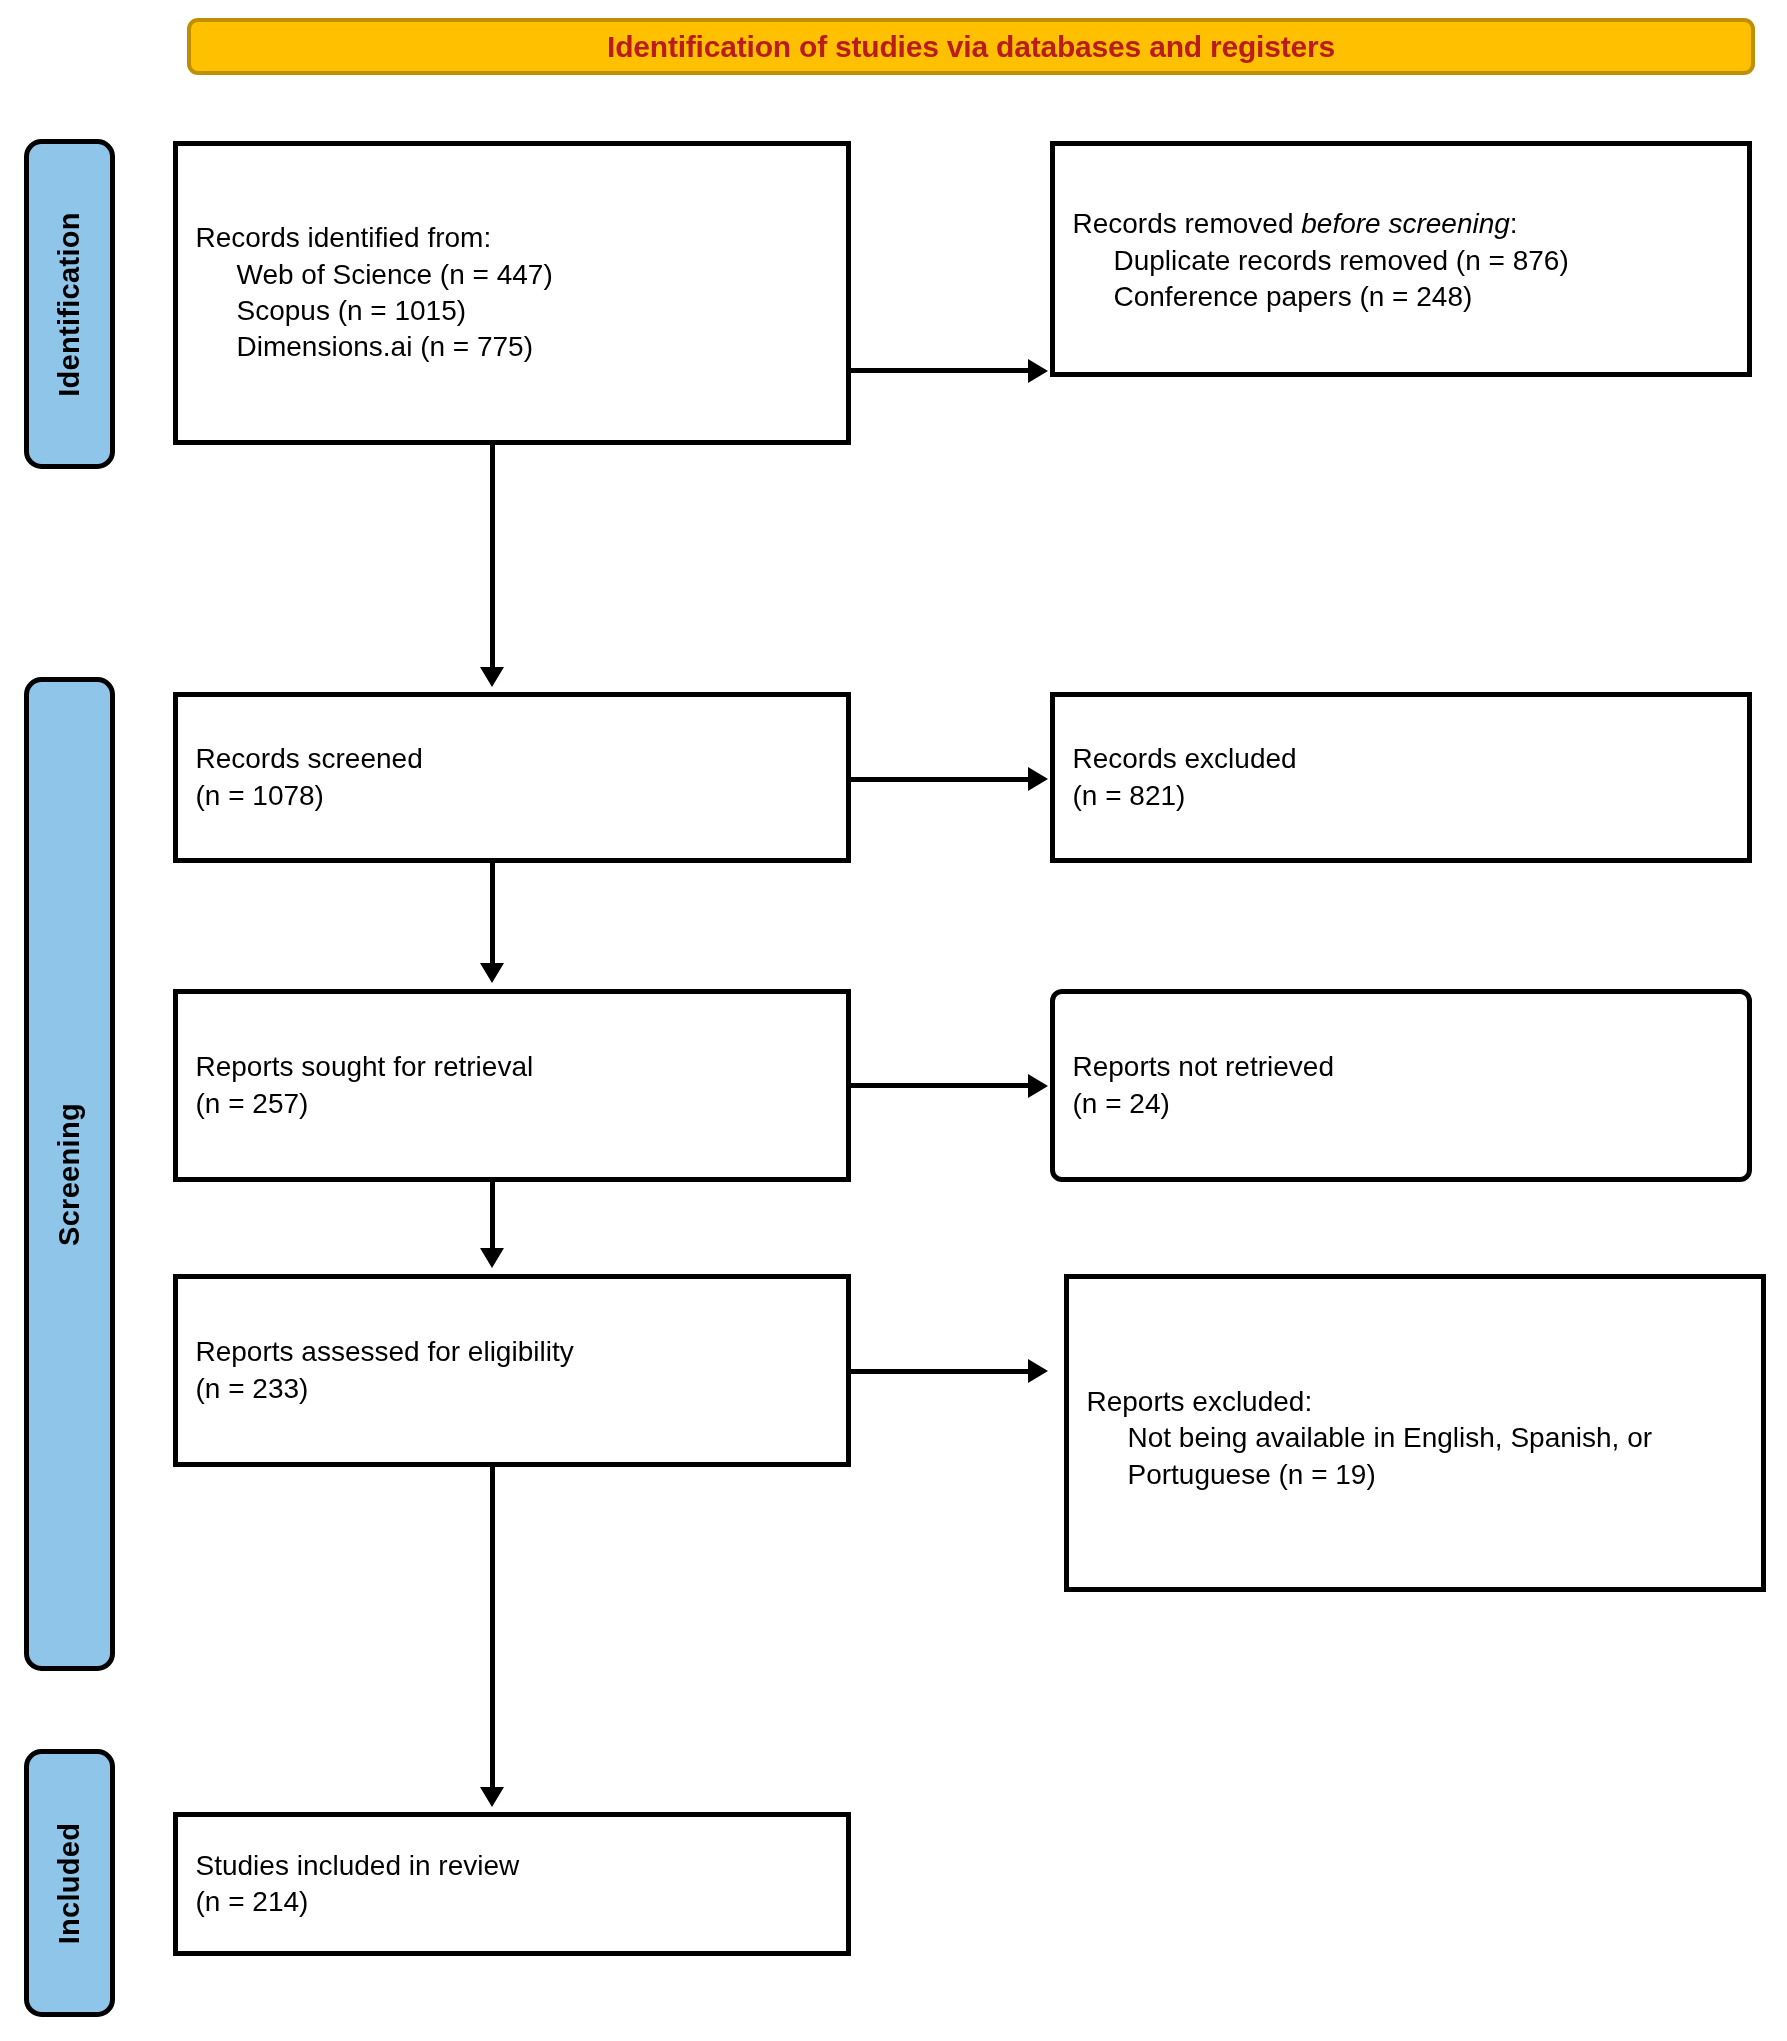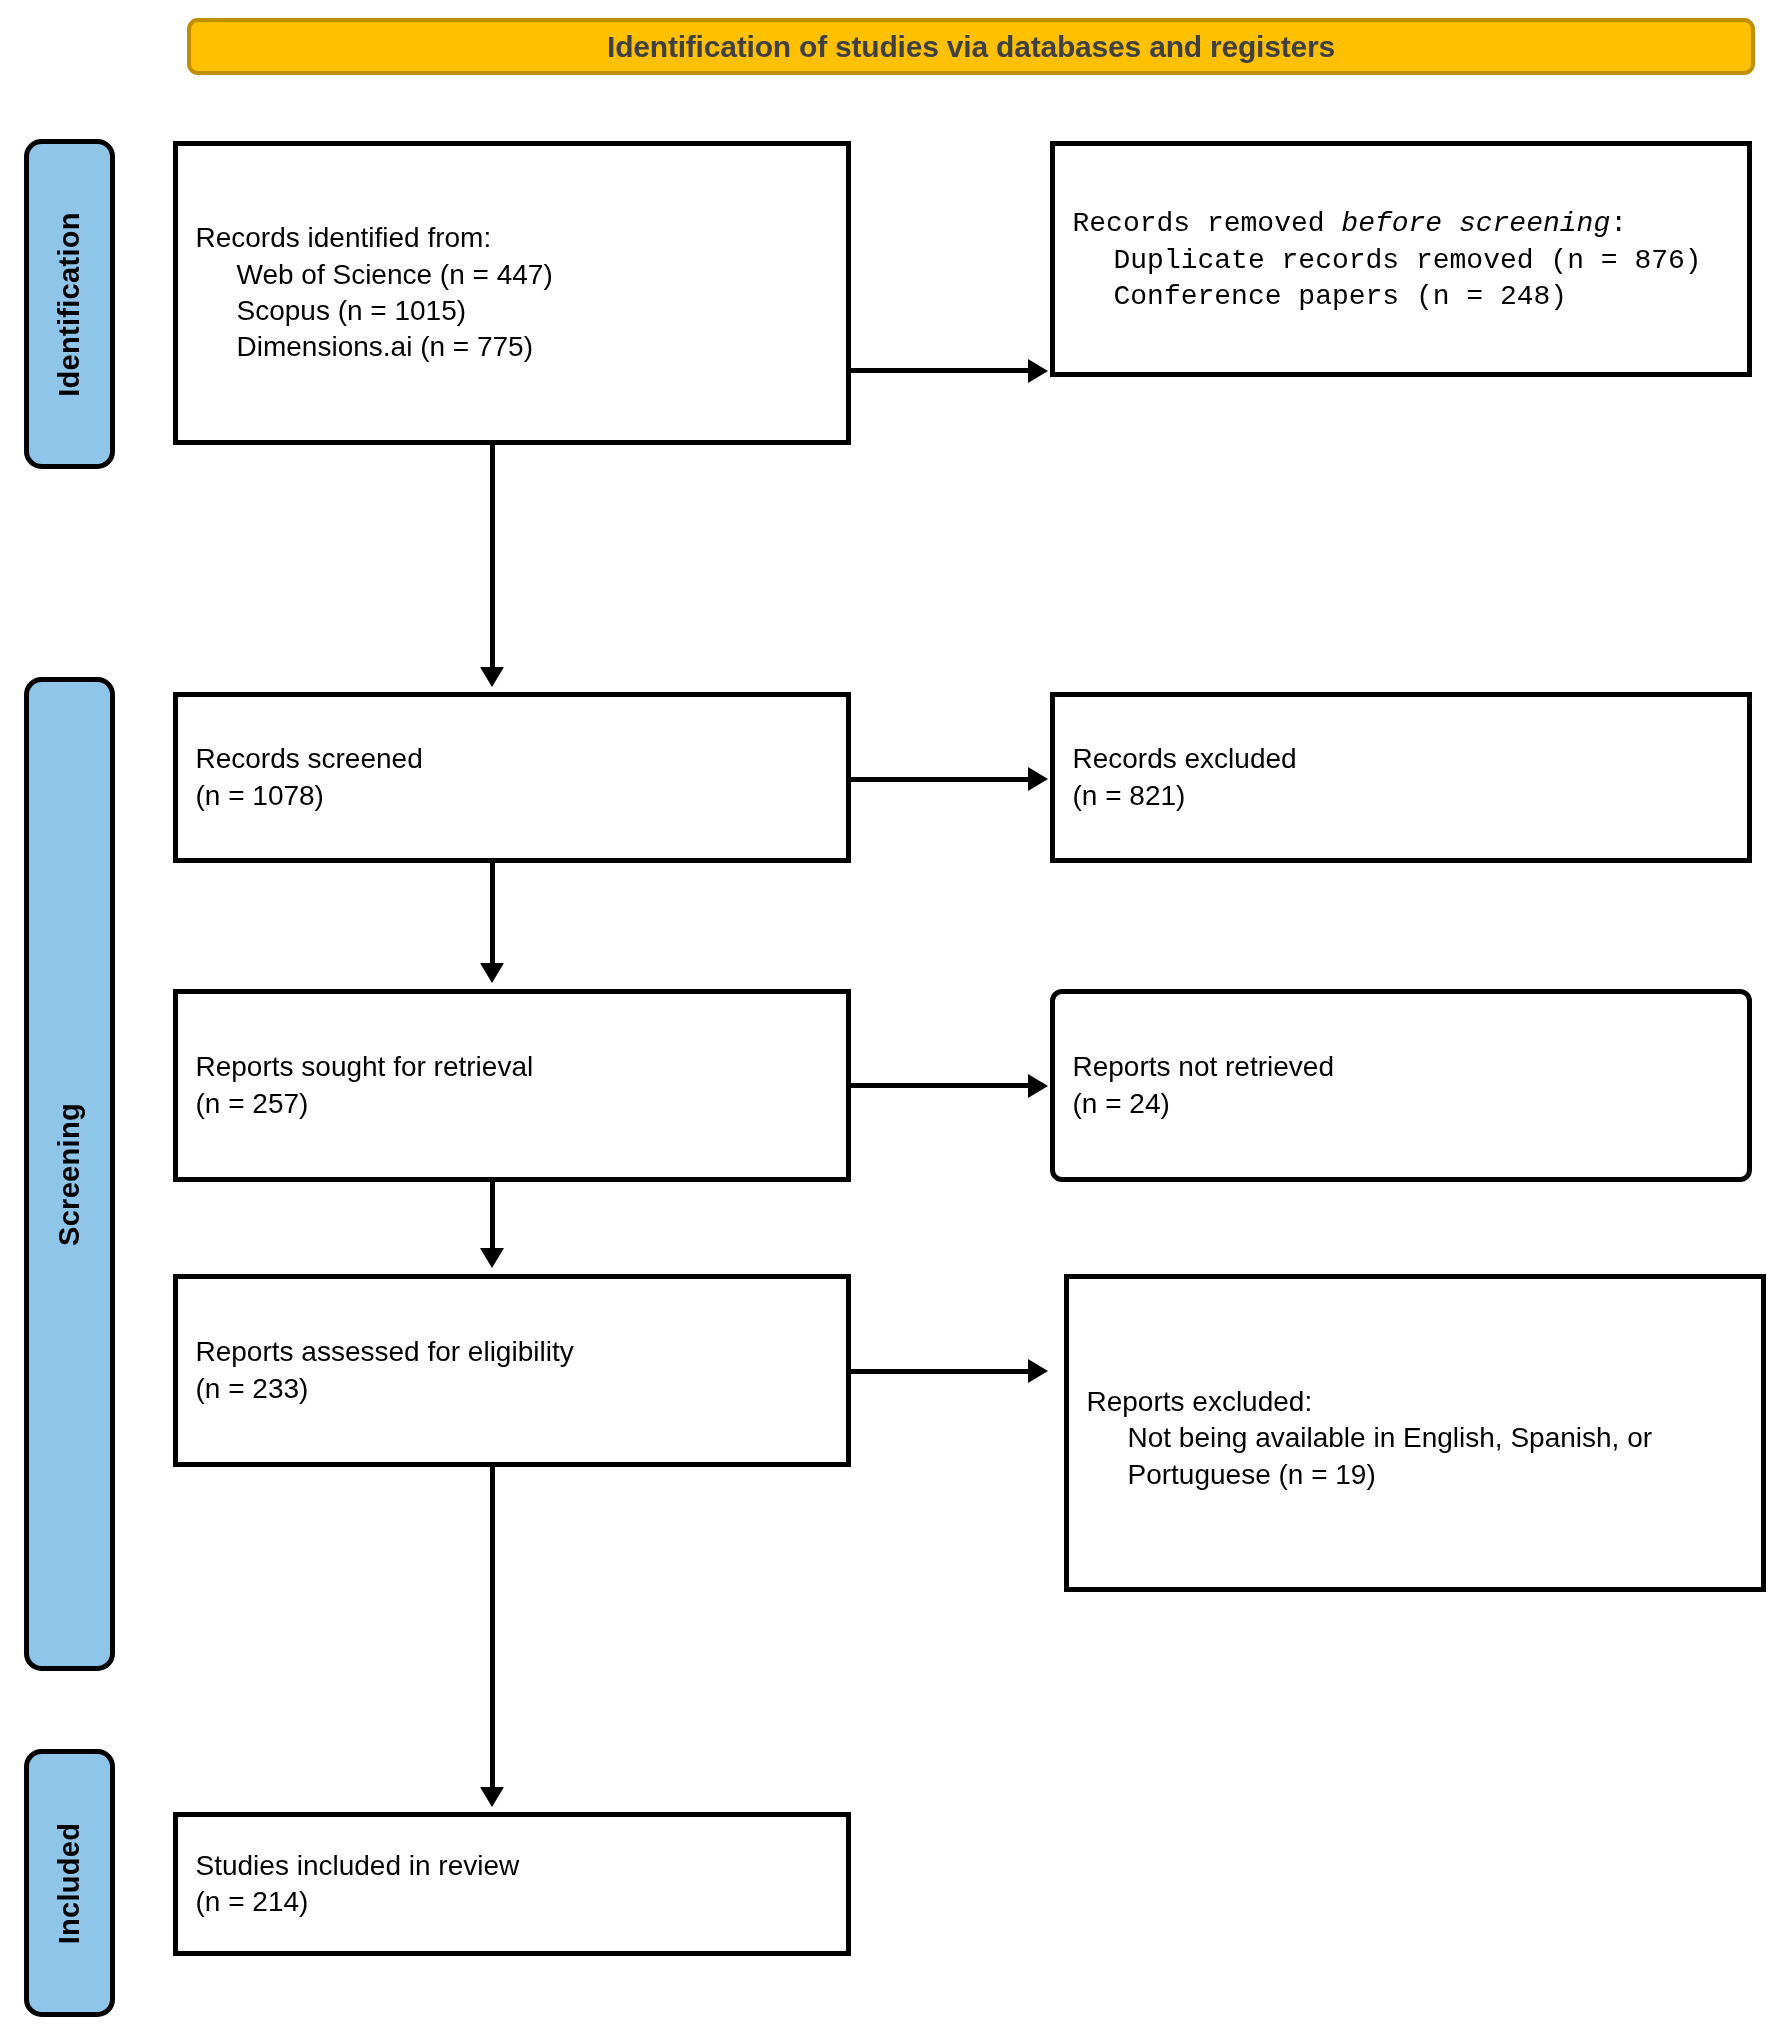--- a/index.html
+++ b/index.html
@@ -31,21 +31,21 @@
     border: 4px solid #BF8F00;
     border-radius: 11px;
     box-sizing: border-box;
     display: flex;
     align-items: center;
     justify-content: center;
   }
   .banner-text {
     font-size: 30px;
     font-weight: bold;
-    color: #404040;
+    color: #b91c1c;
     letter-spacing: -0.2px;
     white-space: nowrap;
   }
 
   
   .stage {
     position: absolute;
     left: 24px;
     width: 91px;
     background: #8FC5E9;
@@ -94,21 +94,21 @@
   #box-removed         { left: 1050px; top: 141px;  width: 702px;  height: 236px; }
   #box-screened        { left: 173px;  top: 692px;  width: 678px;  height: 171px; }
   #box-rec-excluded    { left: 1050px; top: 692px;  width: 702px;  height: 171px; }
   #box-sought          { left: 173px;  top: 989px; width: 678px;  height: 193px; }
   #box-not-retrieved   { left: 1050px; top: 989px; width: 702px;  height: 193px; border-radius: 12px; }
   #box-assessed        { left: 173px;  top: 1274px; width: 678px;  height: 193px; }
   #box-rep-excluded    { left: 1050px; top: 1274px; width: 702px;  height: 318px; margin-left: 14px; }
   #box-included        { left: 173px;  top: 1812px; width: 678px;  height: 144px; }
 
   
-  #box-removed .box-body     { margin-top: 4px; font-family: Liberation Mono, monospace; }
+  #box-removed .box-body     { margin-top: 4px; }
   #box-rep-excluded .box-body{ margin-top: 11px; }
 
   
   .conn {
     position: absolute;
     background: #000000;
   }
   .conn.h { height: 4.8px; }
   .conn.v { width: 4.8px; }
 

